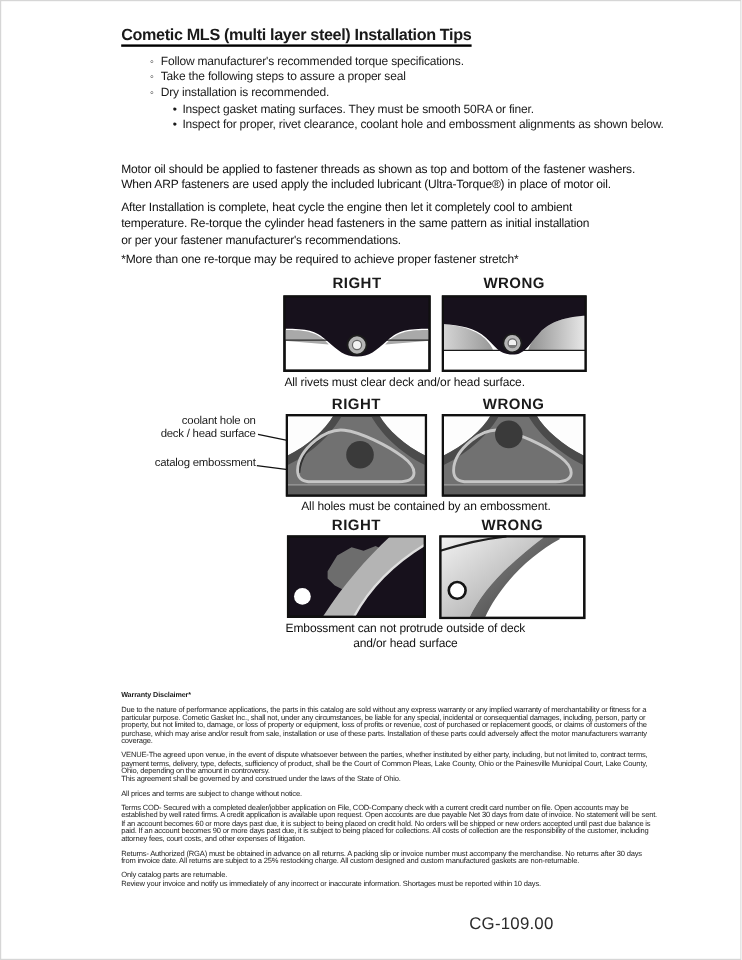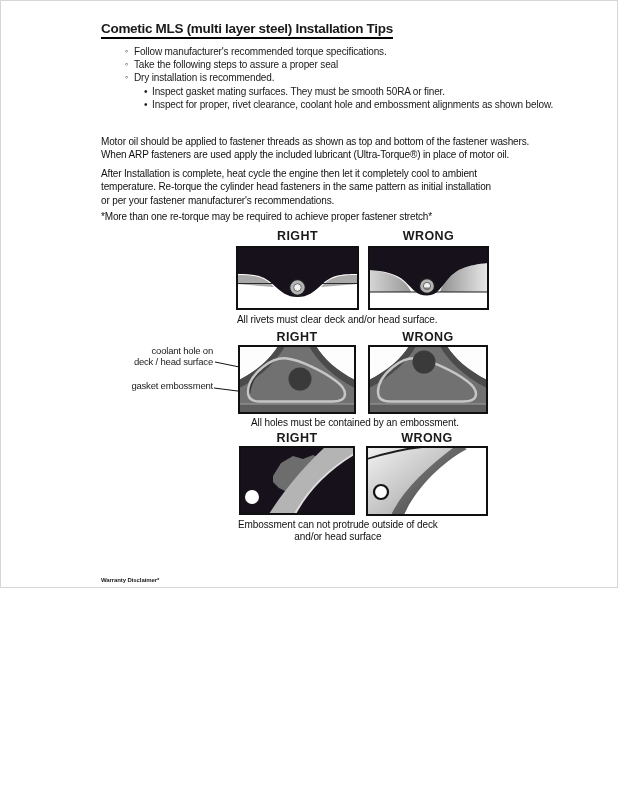--- a/index.html
+++ b/index.html
@@ -1,17 +1,17 @@
 <!DOCTYPE html>
 <html><head>
 <meta charset="utf-8">
 <style>
   html,body{margin:0;padding:0;background:#ffffff;}
   .page{
-    position:relative;width:618px;height:588px;background:#fff;
+    position:relative;width:618px;height:800px;background:#fff;
     font-family:"Liberation Sans", sans-serif;color:#1a1a1a;
     overflow:hidden;border:1px solid #d6d6d6;box-sizing:border-box;
   }
   .abs{position:absolute;}
   .title{
     left:100px;top:20px;font-size:13.5px;font-weight:bold;letter-spacing:-0.3px;
     border-bottom:2px solid #000;padding-bottom:1px;white-space:nowrap;
   }
   .tips{left:96px;top:44px;font-size:10px;letter-spacing:-0.15px;line-height:13.2px;white-space:nowrap;margin-left:28px;}
   .bl{display:block;}
@@ -88,21 +88,21 @@
     <rect x="1" y="1" width="119" height="62" fill="none" stroke="#101010" stroke-width="2"></rect>
   </svg>
 
   <div class="abs cap" style="left:236px;top:313px;">All rivets must clear deck and/or head surface.</div>
 
   <div class="abs fw" style="left:237px;top:329px;width:118px;">RIGHT</div>
   <div class="abs fw" style="left:367px;top:329px;width:120px;">WRONG</div>
 
   <div class="abs lbl" style="left:112px;top:345px;width:100px;">coolant hole on
 deck / head surface</div>
-  <div class="abs lbl" style="left:112px;top:380px;width:100px;">gasket embossment</div>
+  <div class="abs lbl" style="left:112px;top:380px;width:100px;">catalog embossment</div>
 
   <svg class="abs" style="left:110px;top:340px;" width="200" height="60" viewBox="0 0 200 60">
     <line x1="104" y1="21" x2="182" y2="37" stroke="#111" stroke-width="1"></line>
     <line x1="103" y1="47" x2="150" y2="53" stroke="#111" stroke-width="1"></line>
   </svg>
 
   <svg class="abs" style="left:237px;top:344px;" width="118" height="69" viewBox="0 0 118 69">
     <rect x="1" y="1" width="116" height="67" fill="#717171" stroke="#101010" stroke-width="2"></rect>
     <path d="M1,1 L40,1 C33,13 19,26 1,35 Z" fill="#fdfdfd"></path>
     <path d="M40,1 C33,13 19,26 1,35 L1,43 C23,32 39,16 47,1 Z" fill="#4b4b4b"></path>

